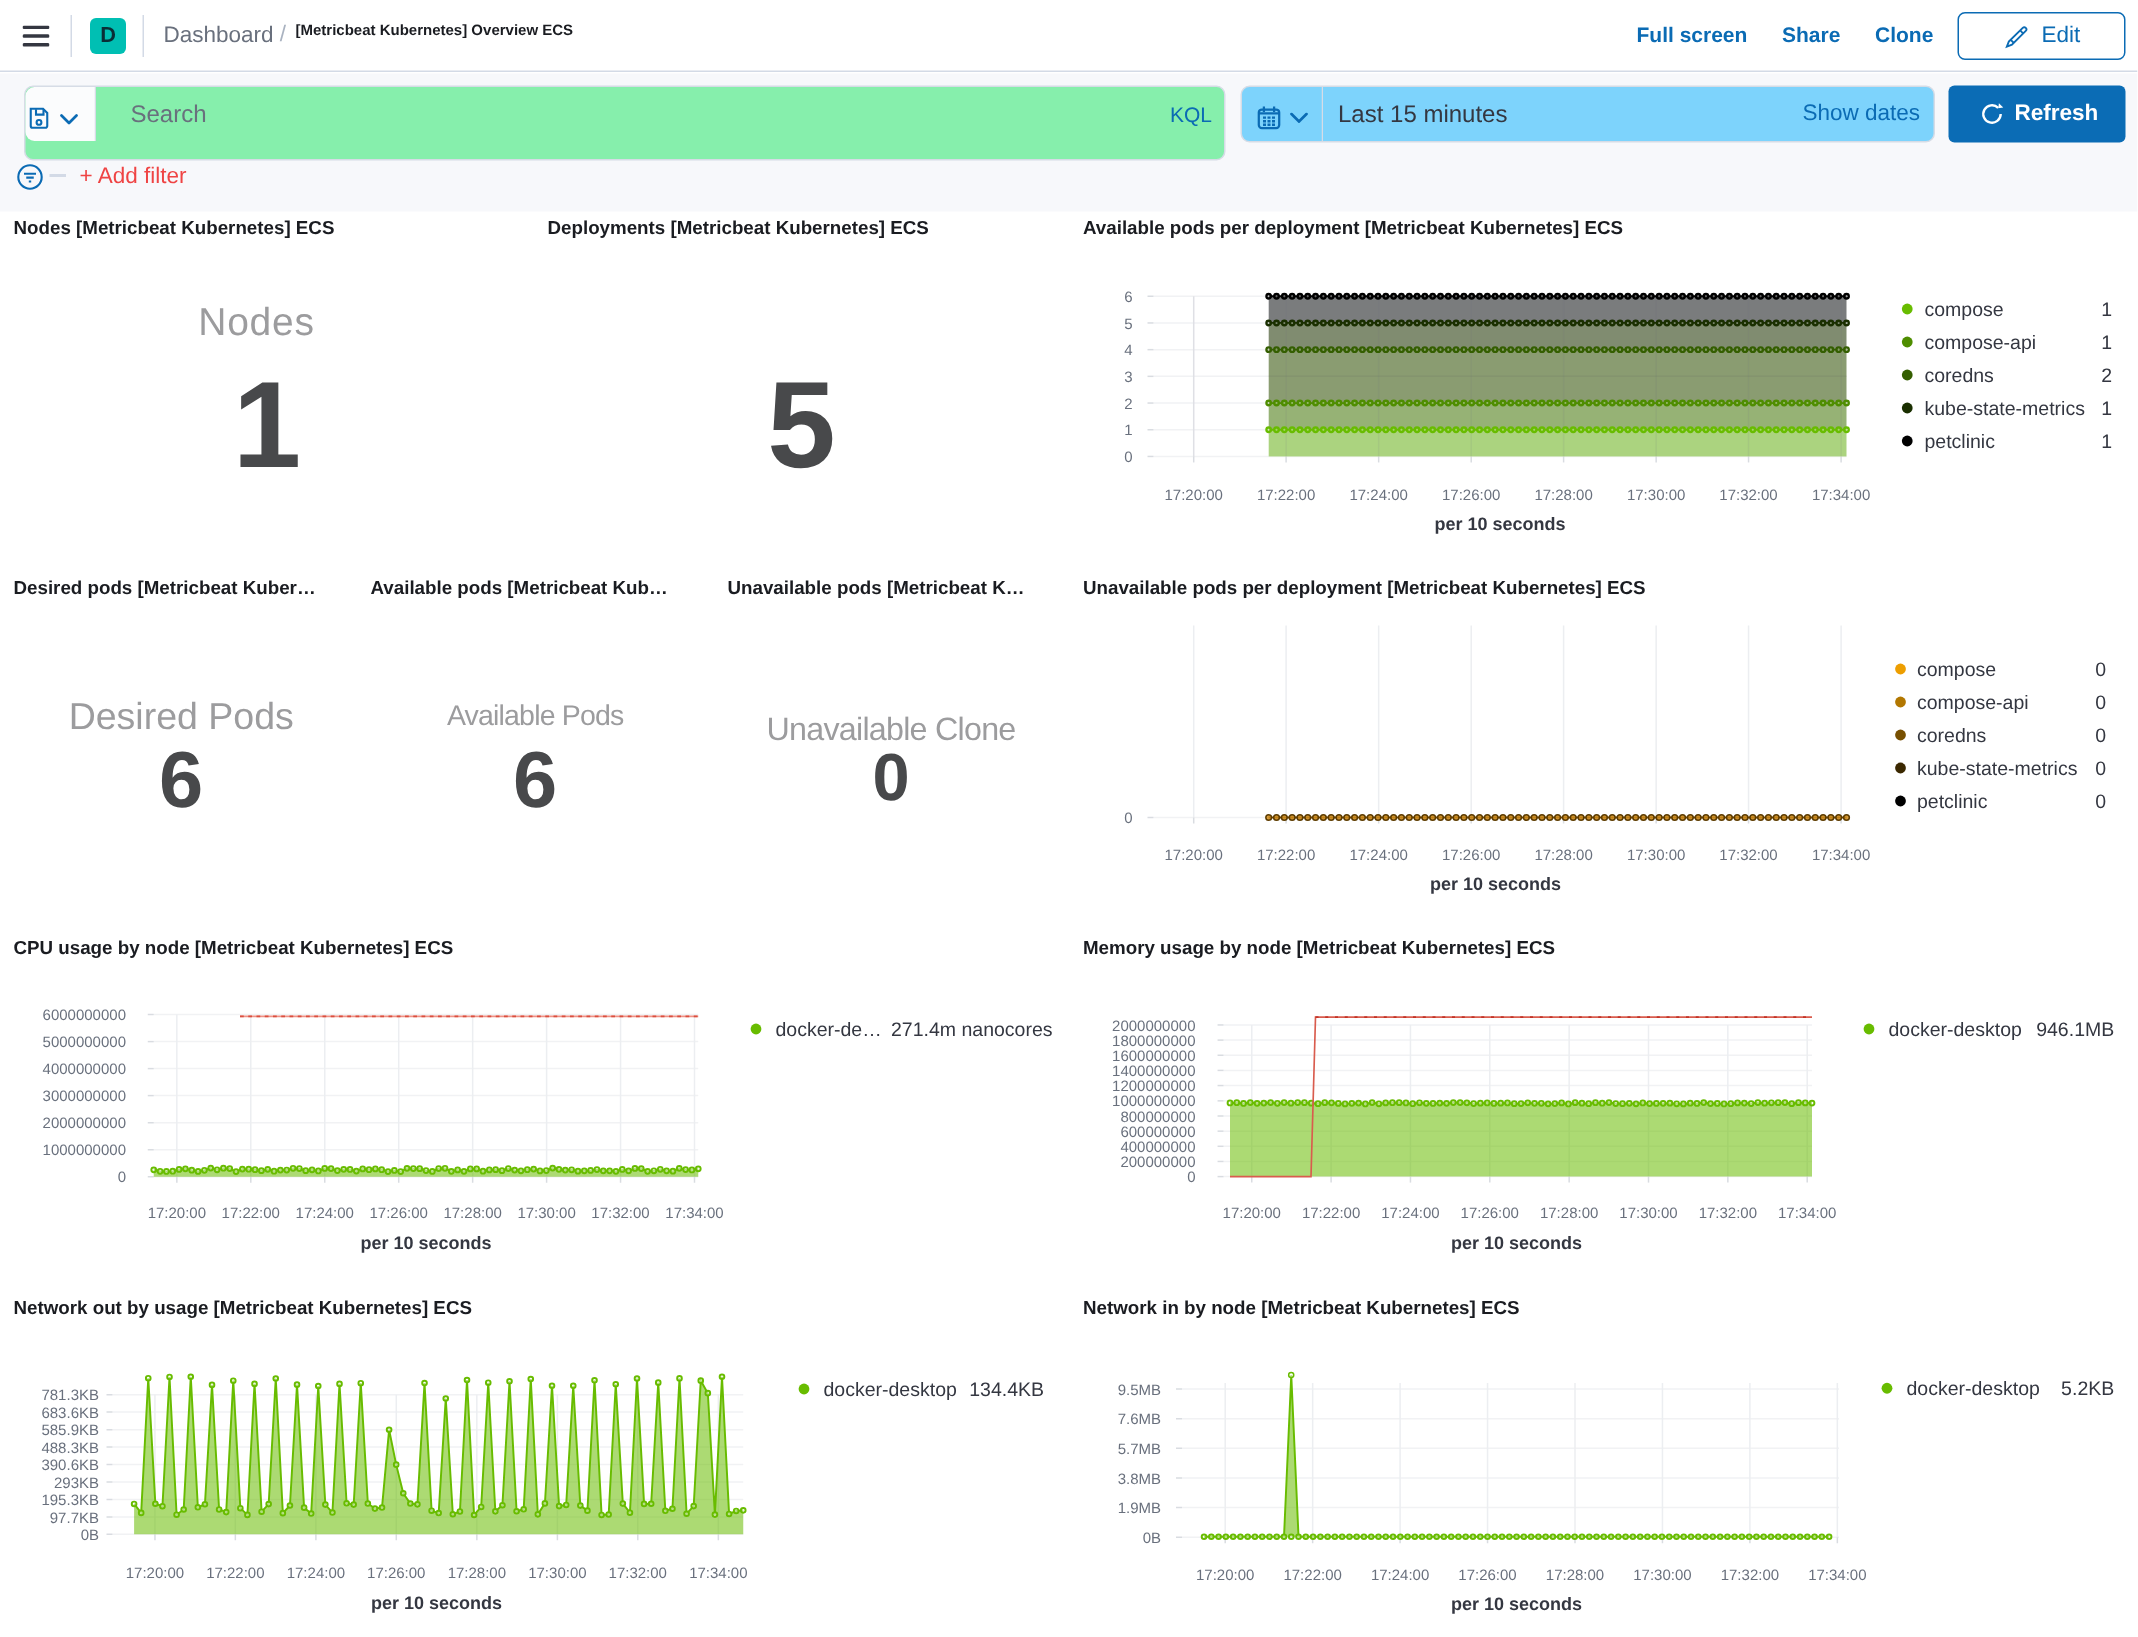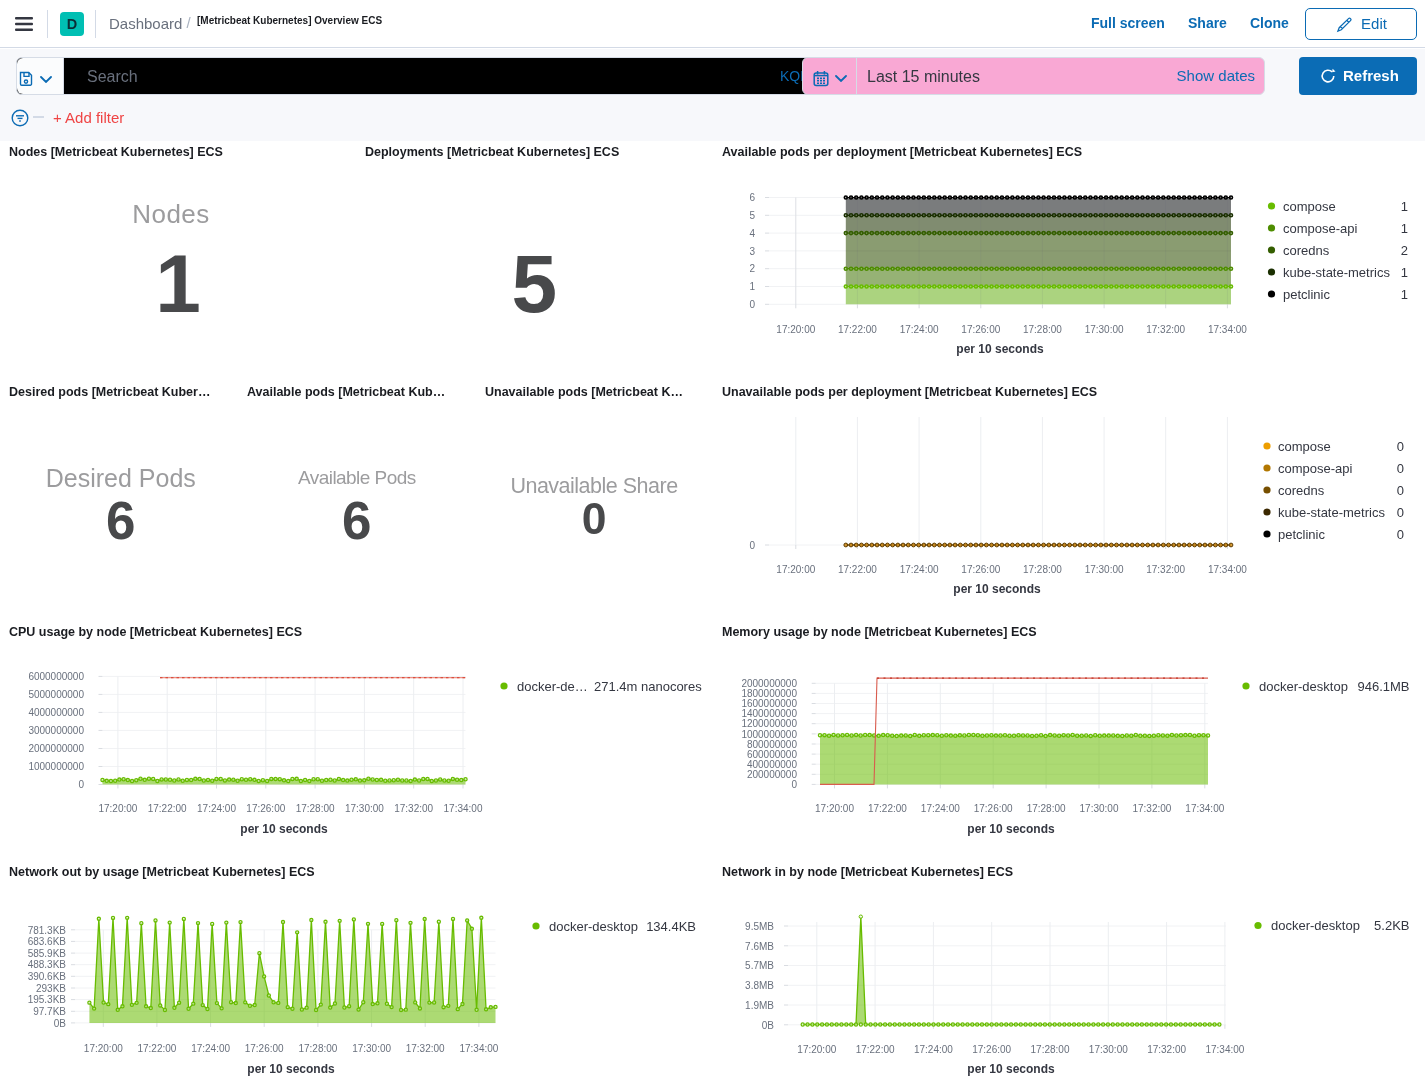--- a/index.html
+++ b/index.html
@@ -6,25 +6,25 @@
 #page{position:relative;width:1425px;height:1091px;background:#fff;overflow:hidden}
 #topbar{position:absolute;left:0;top:0;width:1425px;height:48px;background:#fff;border-bottom:1px solid #d3dae6}
 .vdiv{position:absolute;top:10px;width:1px;height:28px;background:#d3dae6}
 #dlogo{position:absolute;left:60px;top:12px;width:24px;height:24px;border-radius:4px;background:#00bfb3;color:#0a2e36;font-weight:bold;font-size:14.5px;text-align:center;line-height:24px}
 .crumb{position:absolute;top:15px;font-size:15px;color:#69707d}
 .crumbsep{position:absolute;top:14px;font-size:15px;color:#a9b2c0}
 #pagetitle{position:absolute;top:14.5px;left:197px;font-size:10px;font-weight:bold;color:#1a1c21}
 .toplink{position:absolute;top:15px;font-size:14px;font-weight:700;color:#0b6bb4}
 #editbtn{position:absolute;left:1305px;top:8px;width:112px;height:32px;border:1px solid #0b6bb4;border-radius:5px;color:#0b6bb4;font-size:15px;font-weight:500;text-align:center;line-height:30px;padding-left:26px}
 #querysec{position:absolute;left:0;top:49px;width:1425px;height:92px;background:#f7f8fb}
-#searchbox{position:absolute;left:16px;top:8px;width:801px;height:38px;background:#000000;border:1px solid #d6dce6;border-radius:6px}
+#searchbox{position:absolute;left:16px;top:8px;width:801px;height:50px;background:#86efac;border:1px solid #d6dce6;border-radius:6px}
 #sprepend{position:absolute;left:0;top:0;width:47px;height:36px;background:#fbfcfd;border-right:1px solid #d6dce6;border-radius:6px 0 0 6px}
 #searchph{position:absolute;left:70px;top:10px;font-size:16px;color:#69707d}
 #kql{position:absolute;right:8px;top:10px;font-size:14px;color:#0b6bb4}
-#datebox{position:absolute;left:802px;top:8px;width:463px;height:38px;background:#f9a8d4;border:1px solid #d6dce6;border-radius:6px}
+#datebox{position:absolute;left:827px;top:8px;width:463px;height:38px;background:#7dd3fc;border:1px solid #d6dce6;border-radius:6px}
 #dprepend{position:absolute;left:0;top:0;width:54px;height:36px;border-right:1px solid #d6dce6;border-radius:6px 0 0 6px}
 #datetext{position:absolute;left:64px;top:10px;font-size:16px;color:#343741}
 #showdates{position:absolute;right:9px;top:9px;font-size:15px;font-weight:500;color:#0b6bb4}
 #refreshbtn{position:absolute;left:1299px;top:8px;width:118px;height:38px;background:#0b6cb5;border-radius:4px;color:#fff;font-size:15px;font-weight:bold;line-height:38px;padding-left:44px}
 #filterdash{position:absolute;left:33px;top:67px;width:11px;height:2px;background:#d3dae6}
 #addfilter{position:absolute;left:53px;top:59.5px;font-size:15px;color:#ef4444}
 .ptitle{position:absolute;font-size:12.5px;font-weight:bold;color:#1a1c21;white-space:nowrap}
 .mlabel{position:absolute;color:#9c9c9e;white-space:nowrap;transform:translateX(-50%)}
 .mnum{position:absolute;color:#48494b;font-weight:bold;white-space:nowrap;transform:translateX(-50%)}
 .chart{position:absolute}
@@ -117,21 +117,21 @@
 <div class="ptitle" style="left:722px;top:625px">Memory usage by node [Metricbeat Kubernetes] ECS</div>
 <div class="ptitle" style="left:9px;top:865px">Network out by usage [Metricbeat Kubernetes] ECS</div>
 <div class="ptitle" style="left:722px;top:865px">Network in by node [Metricbeat Kubernetes] ECS</div>
 <div class="mlabel" style="left:171px;top:199px;font-size:26px;letter-spacing:0.5px">Nodes</div>
 <div class="mnum" style="left:178px;top:237.3px;font-size:82px">1</div>
 <div class="mnum" style="left:534.3px;top:237.3px;font-size:82px">5</div>
 <div class="mlabel" style="left:120.8px;top:463.6px;font-size:25px;letter-spacing:0px">Desired Pods</div>
 <div class="mnum" style="left:120.8px;top:489.6px;font-size:53px">6</div>
 <div class="mlabel" style="left:356.8px;top:466.9px;font-size:19px;letter-spacing:-0.55px">Available Pods</div>
 <div class="mnum" style="left:356.8px;top:489.6px;font-size:53px">6</div>
-<div class="mlabel" style="left:594px;top:473.7px;font-size:21.5px;letter-spacing:-0.5px">Unavailable Share</div>
+<div class="mlabel" style="left:594px;top:473.7px;font-size:21.5px;letter-spacing:-0.5px">Unavailable Clone</div>
 <div class="mnum" style="left:594px;top:493.7px;font-size:44.5px">0</div>
 <div class="chart" style="left:712px;top:141px;width:713px;height:240px">
       <svg width="713" height="240" viewBox="0 0 713 240" style="position:absolute;left:0;top:0">
         <line x1="57.0" y1="163.3" x2="519.0" y2="163.3" stroke="#f1f2f4" stroke-width="1"></line>
         <line x1="57.0" y1="145.5" x2="519.0" y2="145.5" stroke="#f1f2f4" stroke-width="1"></line>
         <line x1="57.0" y1="127.7" x2="519.0" y2="127.7" stroke="#f1f2f4" stroke-width="1"></line>
         <line x1="57.0" y1="109.9" x2="519.0" y2="109.9" stroke="#f1f2f4" stroke-width="1"></line>
         <line x1="57.0" y1="92.1" x2="519.0" y2="92.1" stroke="#f1f2f4" stroke-width="1"></line>
         <line x1="57.0" y1="74.3" x2="519.0" y2="74.3" stroke="#f1f2f4" stroke-width="1"></line>
         <line x1="57.0" y1="56.5" x2="519.0" y2="56.5" stroke="#f1f2f4" stroke-width="1"></line>

